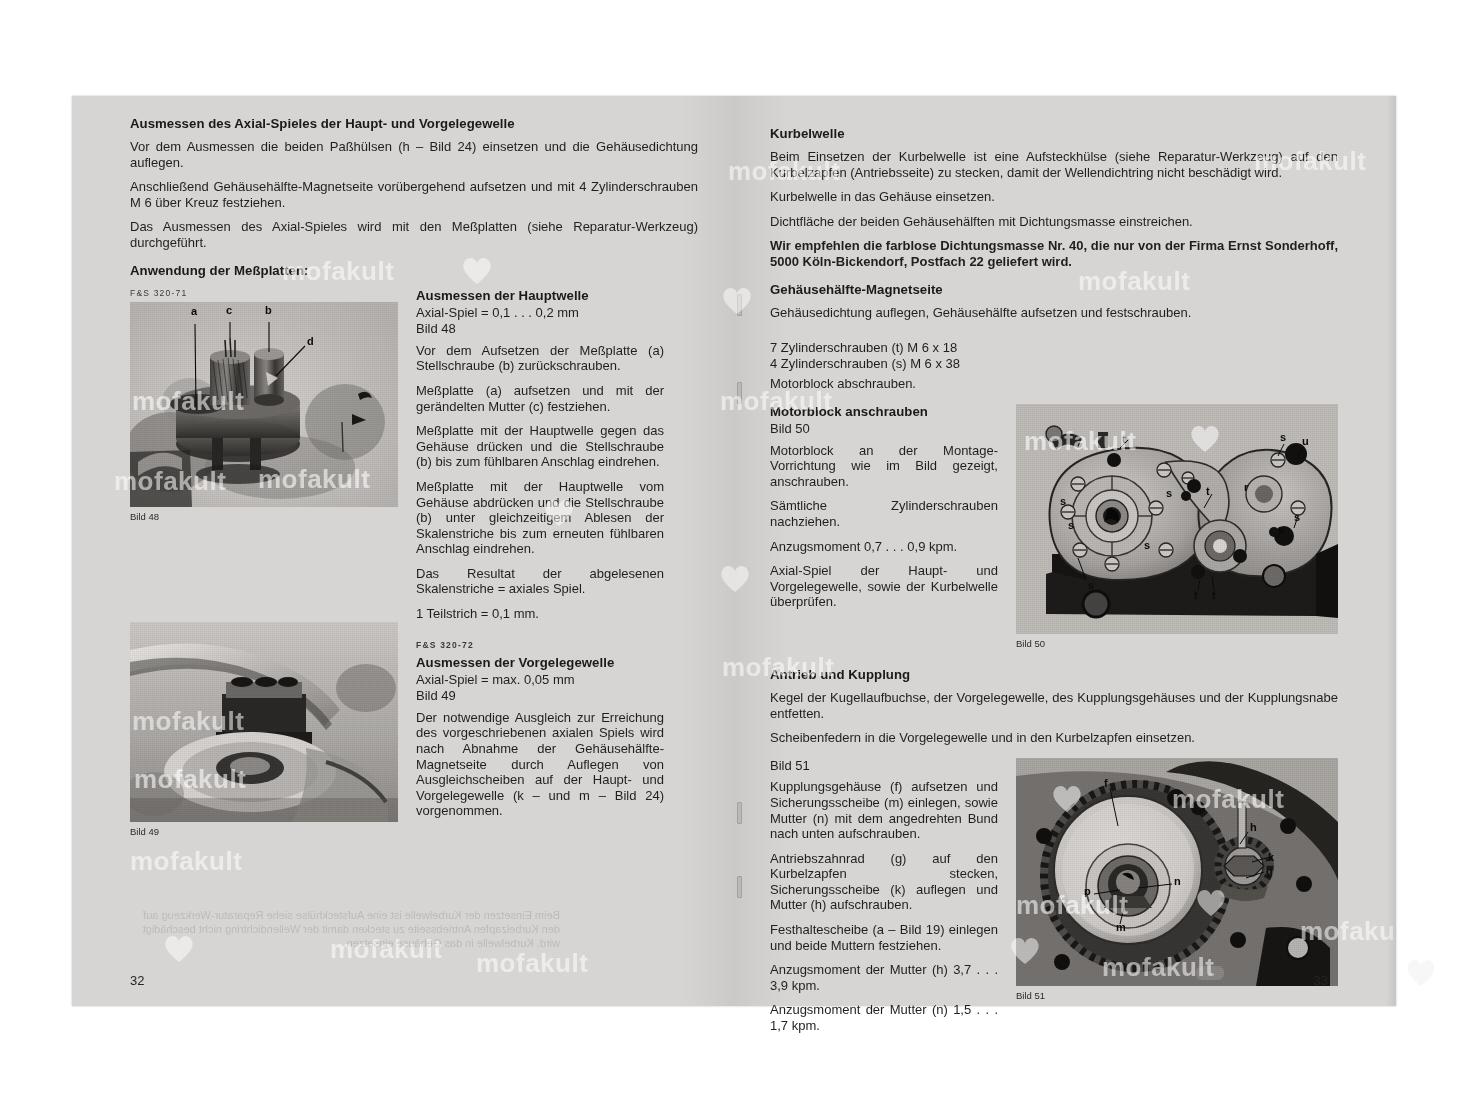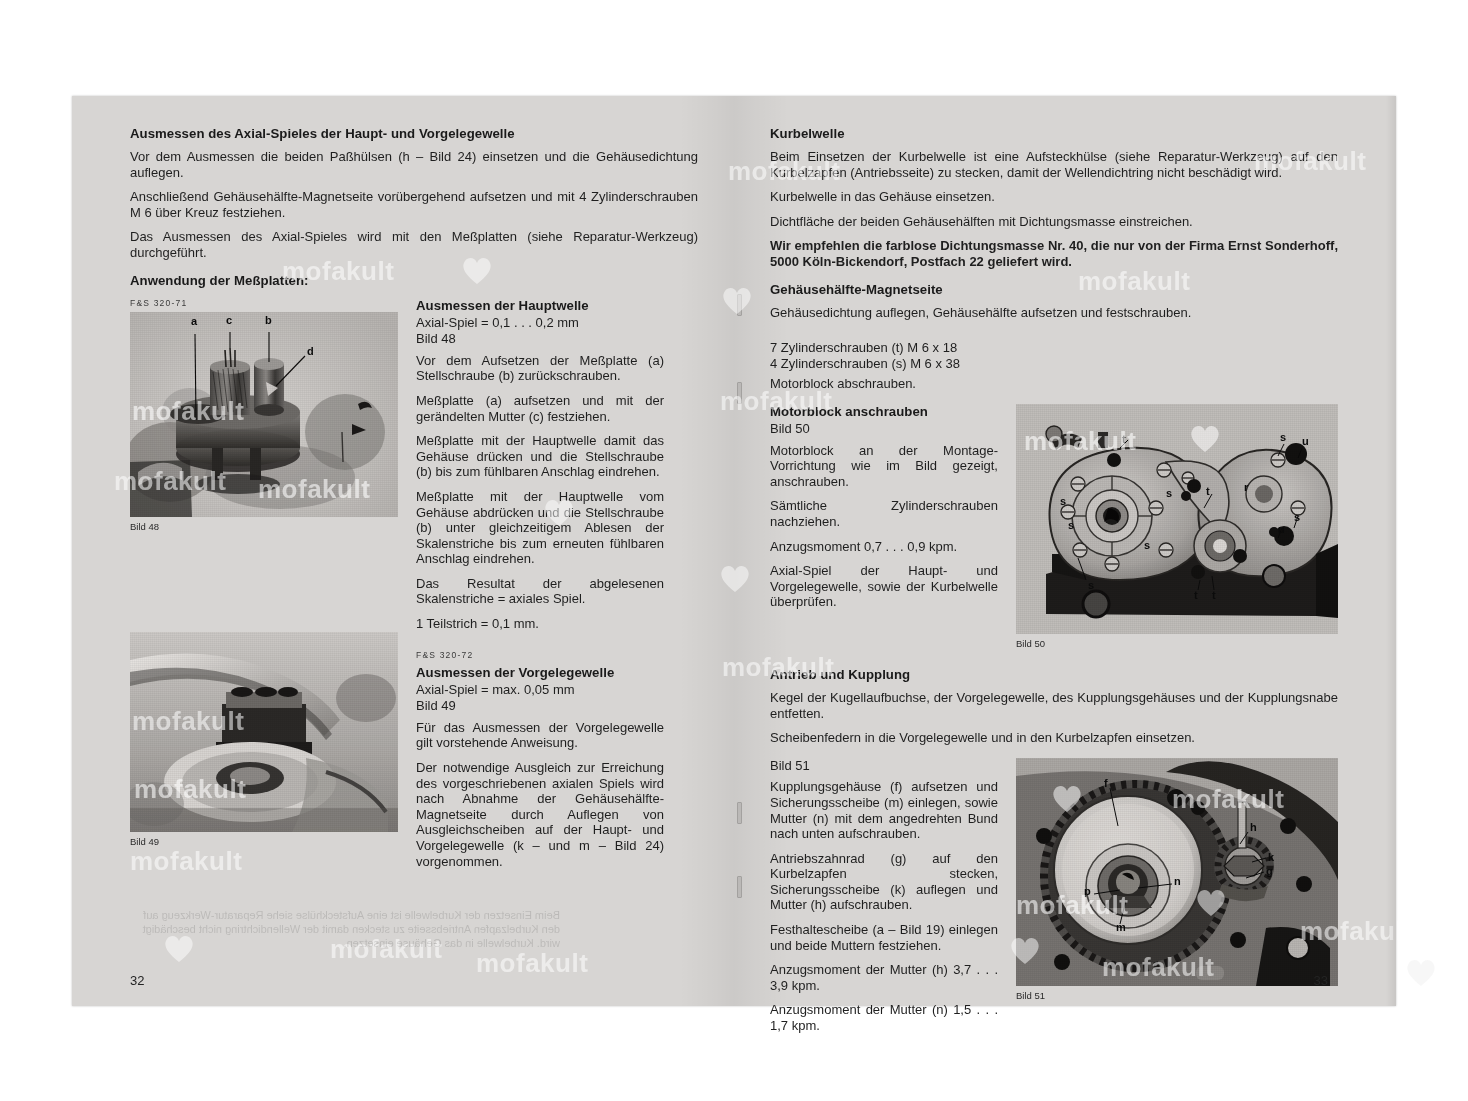--- a/index.html
+++ b/index.html
@@ -30,21 +30,21 @@
   .spread::after {  
     content: "";
     position: absolute; right: 0; top: 0; bottom: 0; width: 10px;
     background: linear-gradient(to right, rgba(0,0,0,0), rgba(0,0,0,.07));
     pointer-events: none;
   }
 
   .page {
     position: relative;
     width: 662px; height: 910px;
-    padding: 30px 36px 0 58px;
+    padding: 20px 36px 0 58px;
   }
   .page.right { padding: 30px 58px 0 36px; }
 
   
   .gutter {
     position: absolute; left: 607px; top: 0;
     width: 110px; height: 910px;
     background: linear-gradient(to right,
         rgba(0,0,0,0) 0%, rgba(0,0,0,.035) 35%,
         rgba(0,0,0,.055) 50%, rgba(0,0,0,.03) 68%, rgba(0,0,0,0) 100%);
@@ -303,31 +303,30 @@
         </div>
 
         <div style="width:248px;">
 
           <div class="h3" style="margin-bottom:2px;">Ausmessen der Hauptwelle</div>
           <div class="p flat" style="margin-bottom:1px;">Axial-Spiel = 0,1 . . . 0,2 mm</div>
           <div class="p flat" style="margin-bottom:6px;">Bild 48</div>
 
           <div class="p">Vor dem Aufsetzen der Meßplatte (a) Stellschraube (b) zurückschrauben.</div>
           <div class="p">Meßplatte (a) aufsetzen und mit der gerändelten Mutter (c) festziehen.</div>
-          <div class="p">Meßplatte mit der Hauptwelle damit das Gehäuse drücken und die Stellschraube (b) bis zum fühlbaren Anschlag eindrehen.</div>
+          <div class="p">Meßplatte mit der Hauptwelle gegen das Gehäuse drücken und die Stellschraube (b) bis zum fühlbaren Anschlag eindrehen.</div>
           <div class="p">Meßplatte mit der Hauptwelle vom Gehäuse abdrücken und die Stellschraube (b) unter gleichzeitigem Ablesen der Skalenstriche bis zum erneuten fühlbaren Anschlag eindrehen.</div>
           <div class="p">Das Resultat der abgelesenen Skalenstriche = axiales Spiel.</div>
           <div class="p flat">1 Teilstrich = 0,1 mm.</div>
 
-          <div class="figcode" style="margin-top:18px;margin-bottom:5px;">F&amp;S 320-72</div>
+          <div class="figcode" style="margin-top:18px;margin-bottom:5px;font-weight:bold;">F&amp;S 320-72</div>
 
           <div class="h3" style="margin-bottom:2px;">Ausmessen der Vorgelegewelle</div>
           <div class="p flat" style="margin-bottom:1px;">Axial-Spiel = max. 0,05 mm</div>
           <div class="p flat" style="margin-bottom:6px;">Bild 49</div>
-          <div class="p">Für das Ausmessen der Vorgelegewelle gilt vorstehende Anweisung.</div>
           <div class="p last">Der notwendige Ausgleich zur Erreichung des vorgeschriebenen axialen Spiels wird nach Abnahme der Gehäusehälfte-Magnetseite durch Auflegen von Ausgleichscheiben auf der Haupt- und Vorgelegewelle (k – und m – Bild 24) vorgenommen.</div>
         </div>
       </div>
 
       <div class="pagenum l">32</div>
 
       <span class="wm text" style="left:210px;top:160px;">mofakult</span>
       <span class="wm text" style="left:42px;top:370px;">mofakult</span>
       <span class="wm text" style="left:60px;top:610px;">mofakult</span>
       <span class="wm text" style="left:58px;top:750px;">mofakult</span>

